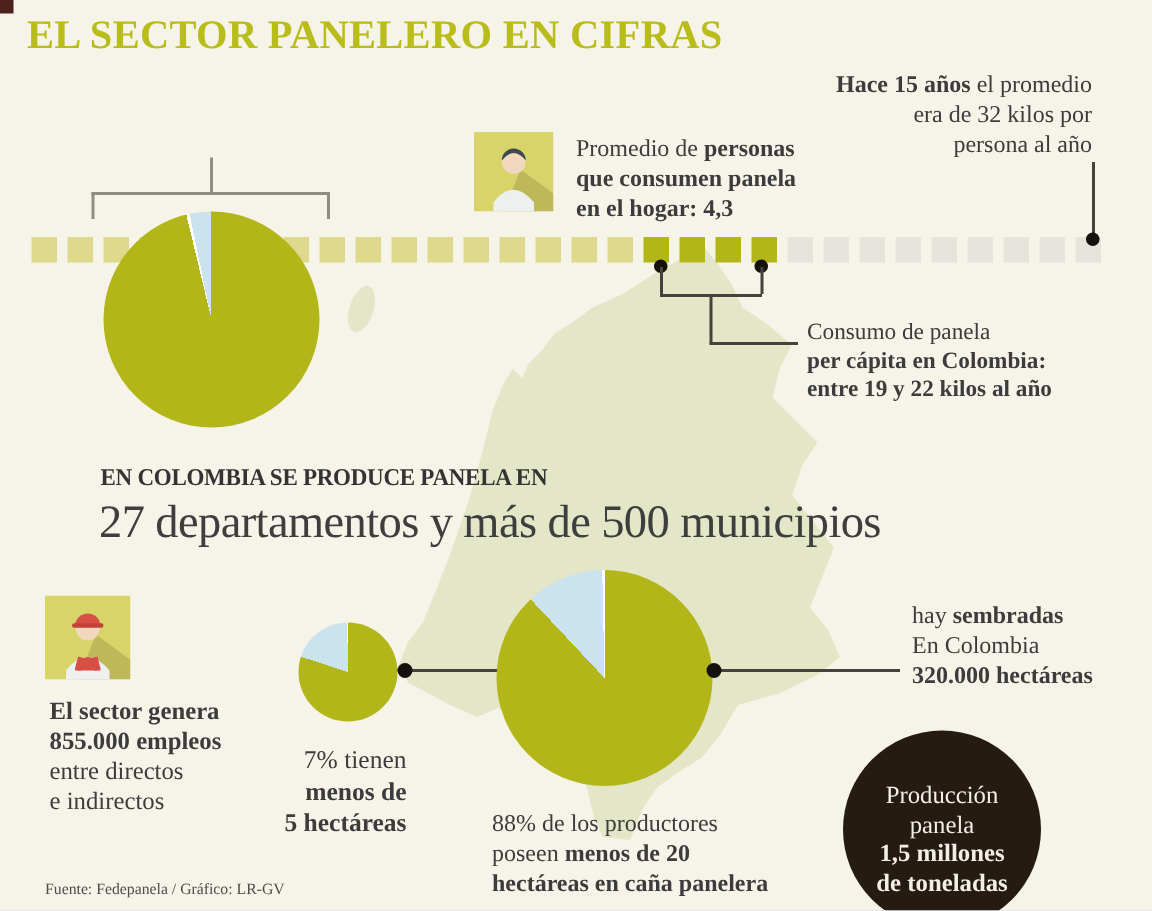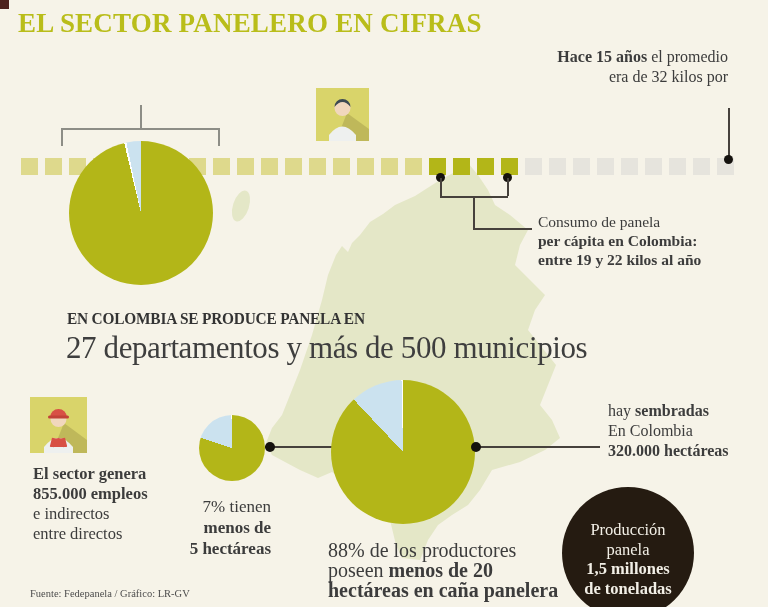--- a/index.html
+++ b/index.html
@@ -32,21 +32,21 @@
   .pie88{left:331px;top:380px;width:144px;height:144px;
     background:conic-gradient(from 316.8deg,#cbe2ef 0deg 42deg,#ffffff 42deg 43.5deg,#b3b618 43.5deg 360deg);}
   
   .txt{font-size:15.5px;line-height:19px;}
   .intro{left:34px;top:50px;}
   .promedio{left:384px;top:90px;font-size:16px;line-height:20px;}
   .hace15{right:40px;top:47px;font-size:16px;line-height:20px;}
   .consumo{left:538px;top:212px;}
   .sector{left:33px;top:464px;font-size:16.5px;line-height:20px;}
   .pie80txt{right:497px;top:496px;font-size:17px;line-height:21px;}
-  .pie88txt{left:328px;top:540px;font-size:20px;line-height:20px;}
+  .pie88txt{left:328px;top:540px;font-size:16px;line-height:20px;}
   .sembradas{left:608px;top:401px;font-size:16px;line-height:20px;}
   .secthead{left:67px;top:310px;font-size:16px;font-weight:700;color:#333;letter-spacing:-.2px;
             transform:scaleX(.96);transform-origin:left;}
   .bigline{left:66px;top:330px;font-size:31px;color:#3e3e3e;letter-spacing:-.4px;}
   .footer{left:30px;top:588px;font-size:10.5px;color:#4c4c4c;}
   
   .blackcircle{left:562px;top:487px;width:132px;height:132px;border-radius:50%;background:#251b11;
     color:#f2efe6;font-size:16.5px;line-height:19.5px;display:flex;flex-direction:column;
     justify-content:flex-start;align-items:center;padding-top:33px;box-sizing:border-box;}
   
@@ -128,24 +128,30 @@
 
 
   <svg class="abs tile" style="left:316px;top:88px;" viewBox="0 0 53 53">
     <rect width="53" height="53" fill="#d9d46a"></rect>
     <polygon points="31,25 53,41 53,53 20,53" fill="rgba(70,60,20,0.18)"></polygon>
     <path d="M13,47 q13,-17 27,0 v6 h-27 z" fill="#eef0ef"></path>
     <circle cx="26.5" cy="20" r="8" fill="#f1d7bd"></circle>
     <path d="M18.5,19 a8,8 0 0 1 16,0 q-4,-5 -8,-5 q-4,0 -8,5 z" fill="#3d4a52"></path>
   </svg>
 
+  <div class="abs txt promedio">
+    <div class="ln"><span>Promedio de </span><span class="b">personas</span></div>
+    <div class="ln"><span class="b">que consumen panela</span></div>
+    <div class="ln"><span class="b">en el hogar: 4,3</span></div>
+  </div>
 
   <div class="abs txt hace15 right">
     <div class="ln"><span class="b">Hace 15 años</span><span> el promedio</span></div>
     <div class="ln"><span>era de 32 kilos por</span></div>
+    <div class="ln"><span>persona al año</span></div>
   </div>
 
   <div class="abs txt consumo">
     <div class="ln"><span>Consumo de panela</span></div>
     <div class="ln"><span class="b">per cápita en Colombia:</span></div>
     <div class="ln"><span class="b">entre 19 y 22 kilos al año</span></div>
   </div>
 
   <div class="abs secthead">EN COLOMBIA SE PRODUCE PANELA EN</div>
   <div class="abs bigline">27 departamentos y más de 500 municipios</div>
@@ -158,22 +164,22 @@
     <rect x="21" y="41" width="4" height="9" fill="#d85045" transform="rotate(14 23 45)"></rect>
     <rect x="32" y="41" width="4" height="9" fill="#d85045" transform="rotate(-14 34 45)"></rect>
     <circle cx="28.5" cy="22" r="8" fill="#f1d7bd"></circle>
     <path d="M20,20.5 a8.5,8.5 0 0 1 17,0 z" fill="#d85045"></path>
     <rect x="18" y="18.5" width="21" height="3" rx="1.5" fill="#c24238"></rect>
   </svg>
 
   <div class="abs txt sector">
     <div class="ln"><span class="b">El sector genera</span></div>
     <div class="ln"><span class="b">855.000 empleos</span></div>
+    <div class="ln"><span>entre directos</span></div>
     <div class="ln"><span>e indirectos</span></div>
-    <div class="ln"><span>entre directos</span></div>
   </div>
 
   <div class="abs hline" style="left:265px;top:446px;width:335px;"></div>
 
   <div class="abs pie pie80"></div>
   <div class="abs pie pie88"></div>
   <div class="abs dot" style="left:265px;top:442px;width:10px;height:10px;"></div>
   <div class="abs dot" style="left:471px;top:442px;width:10px;height:10px;"></div>
 
   <div class="abs txt pie80txt right">

